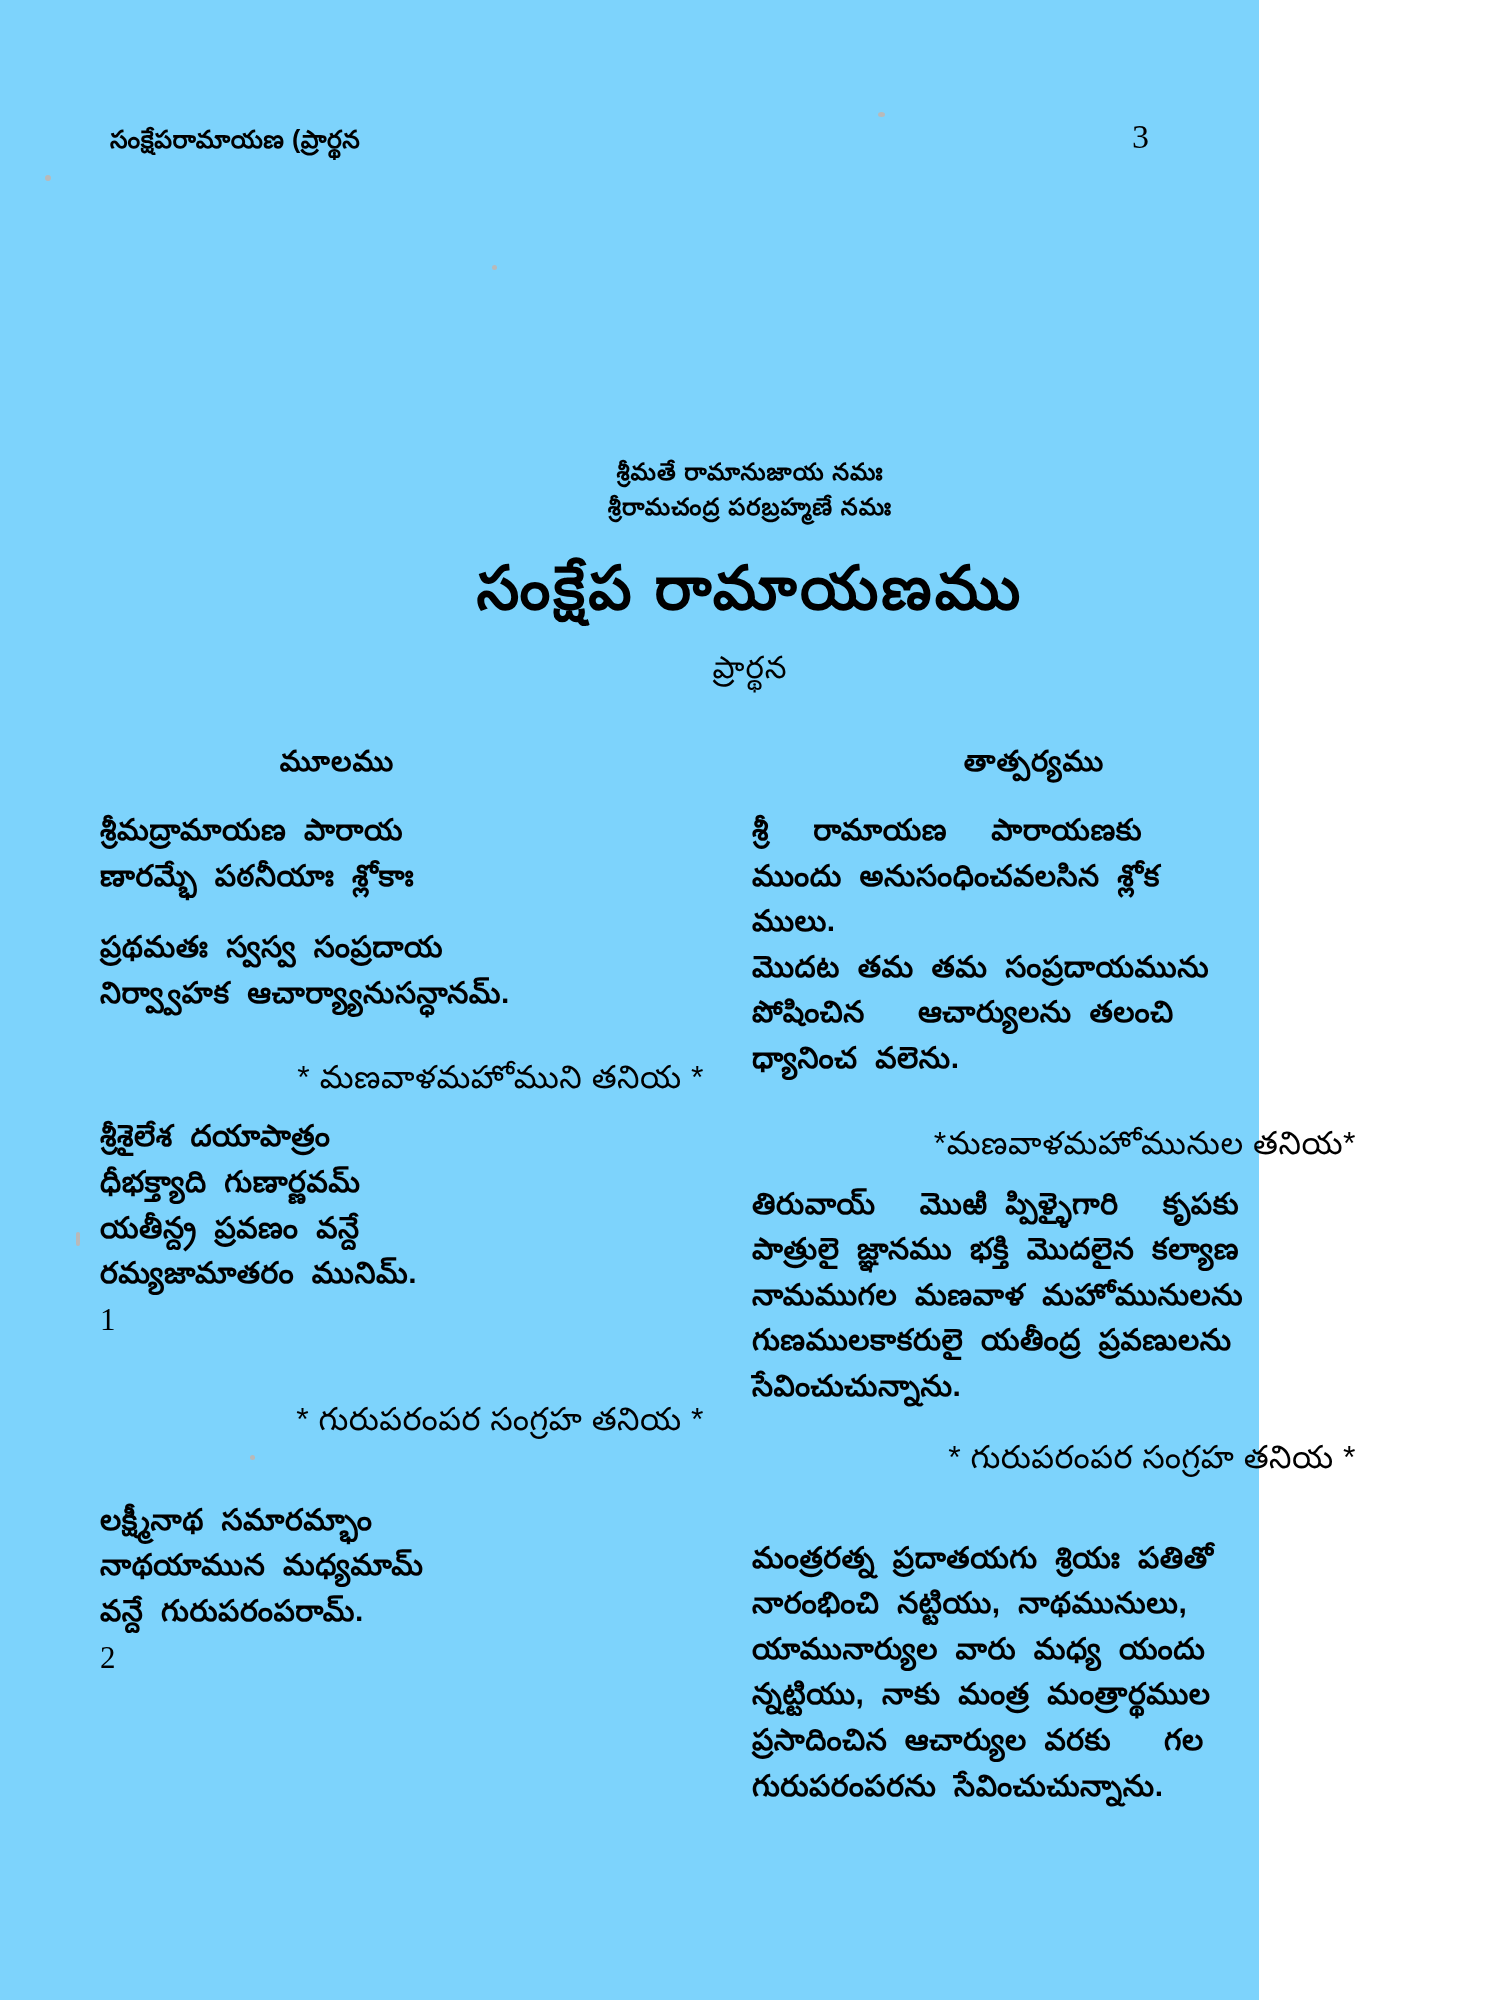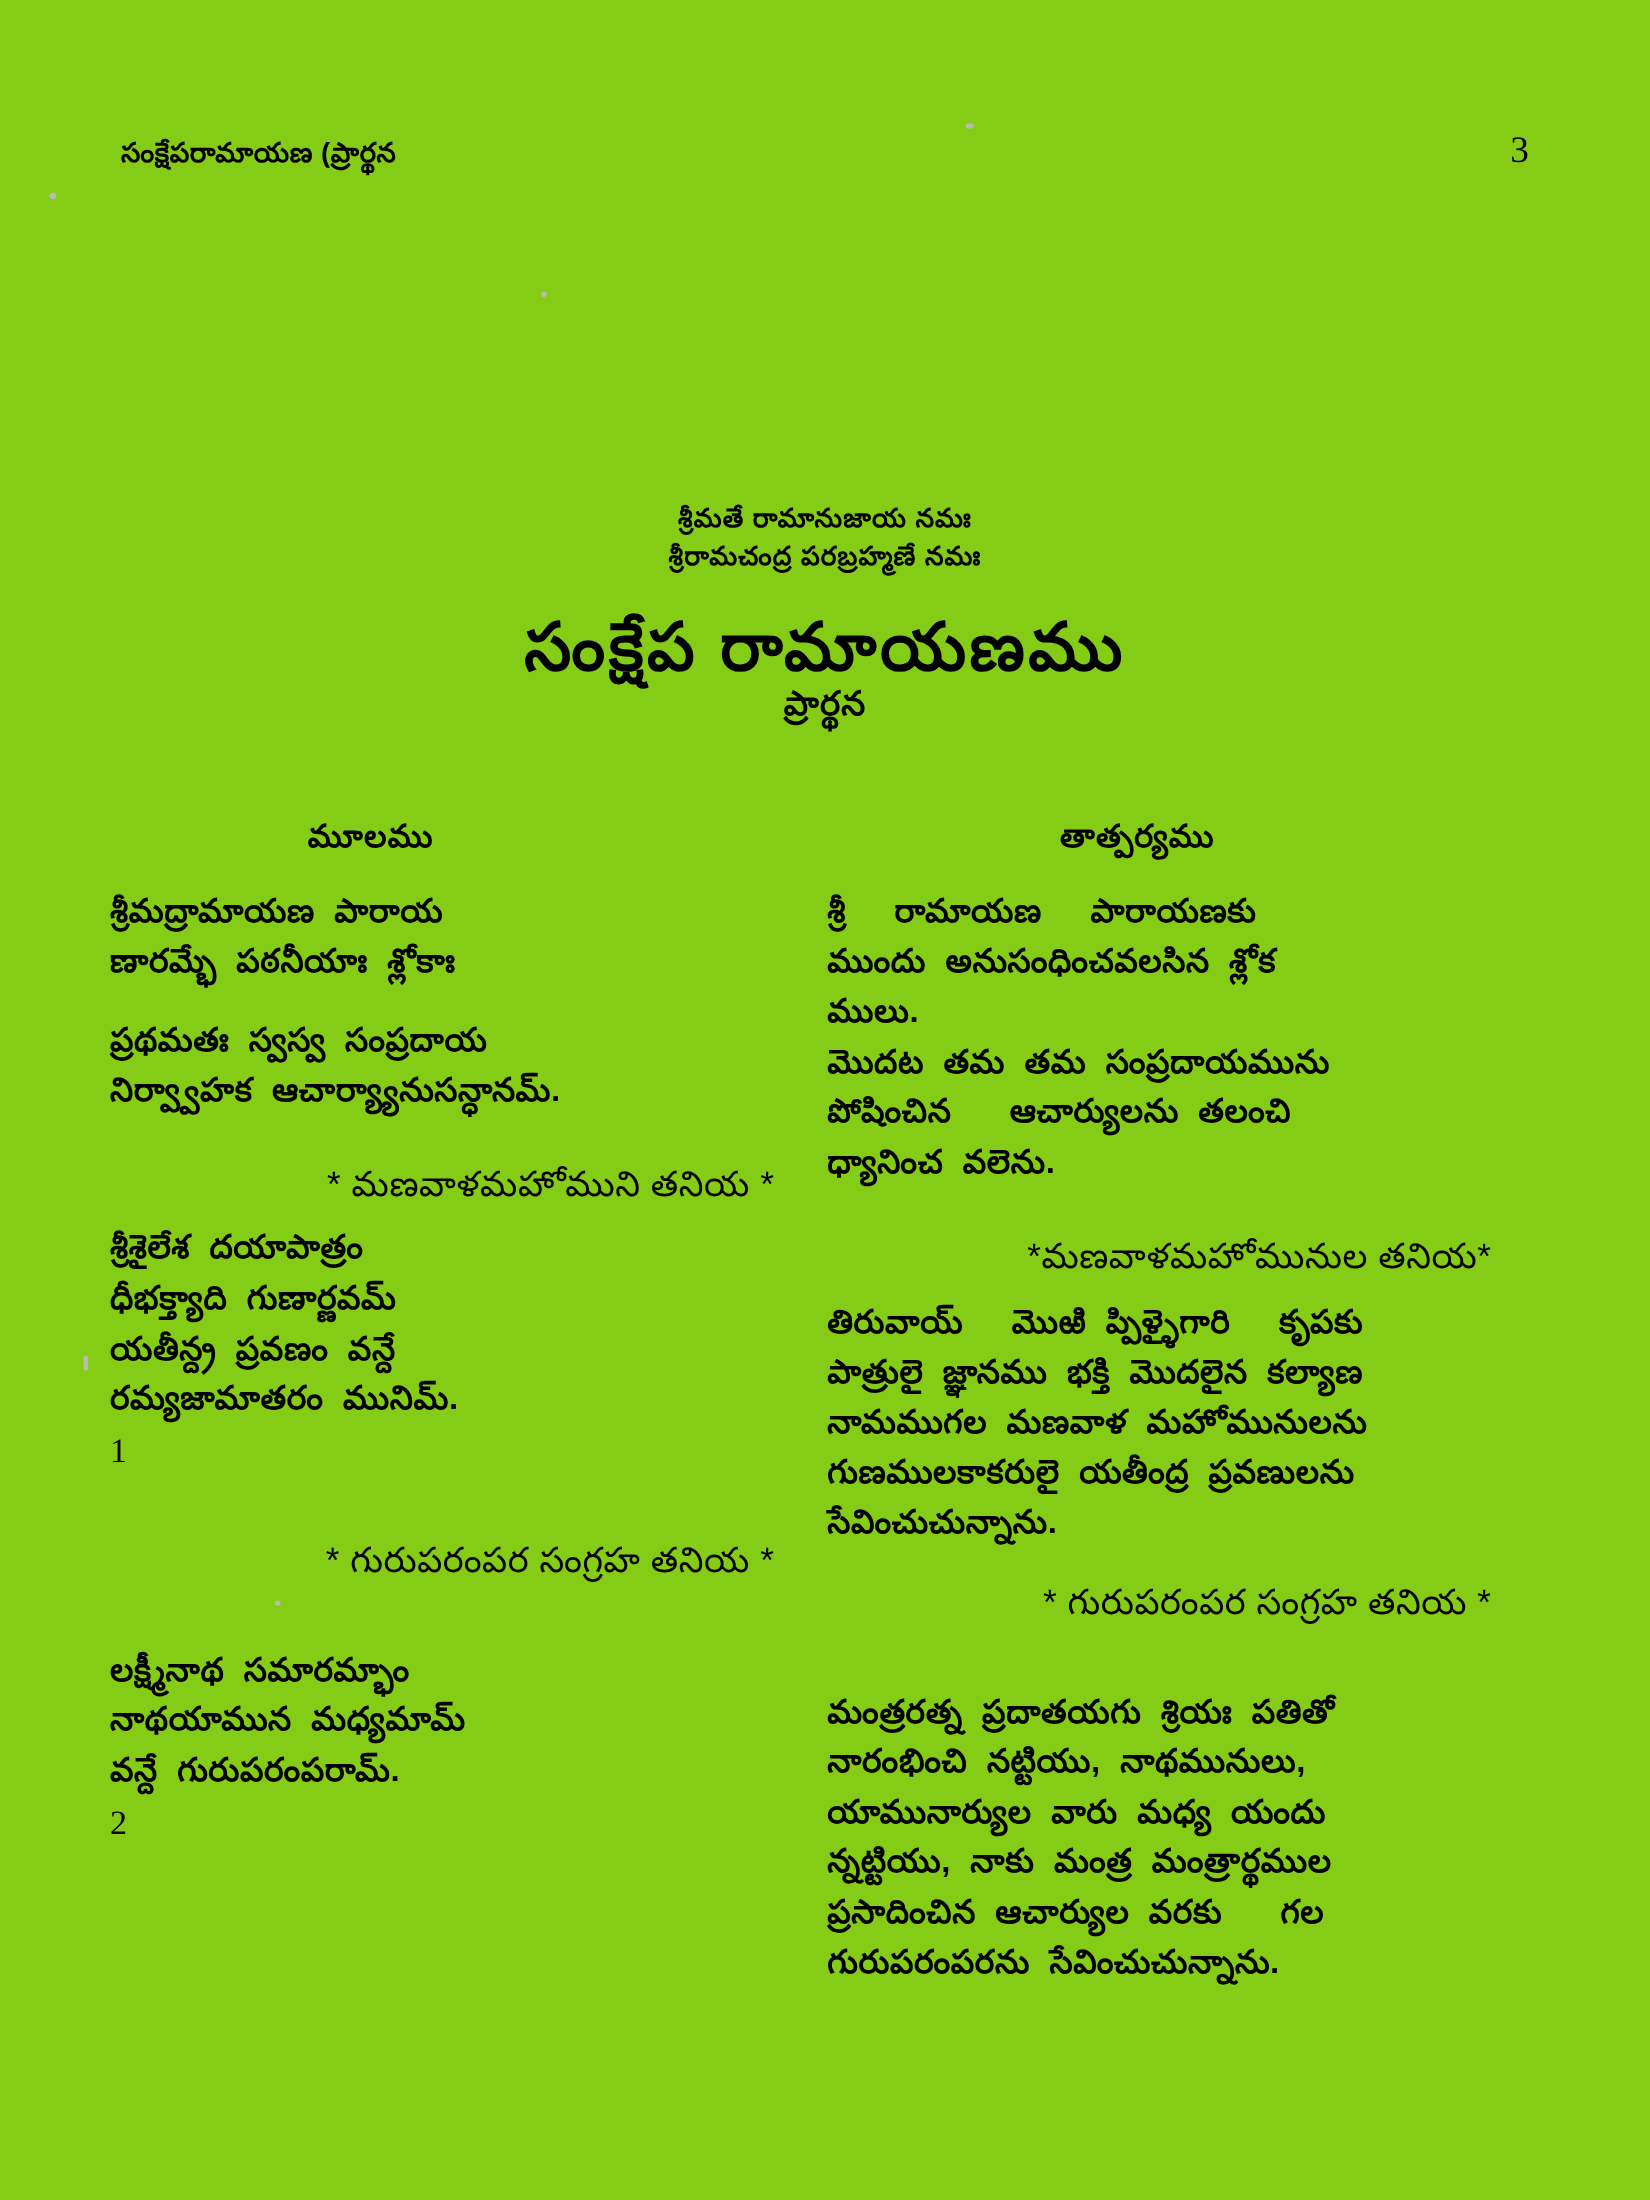--- a/index.html
+++ b/index.html
@@ -11,23 +11,23 @@
     width: 1500px;
     height: 2000px;
     position: relative;
     font-family: "Liberation Sans", sans-serif;
     color: #000000;
     overflow: hidden;
   }
   .page {
     position: absolute;
     left: 0; top: 0;
-    width: 1500px;
+    width: 1259px;
     height: 2000px;
-    background: #84cc16;
+    background: #7dd3fc;
   }
 
   
   .header {
     position: absolute;
     top: 118px;
     left: 110px;
     right: 110px;
     display: flex;
     align-items: baseline;
@@ -60,22 +60,23 @@
     letter-spacing: 1px;
   }
   .main-title {
     margin-top: 30px;
     font-size: 61px;
     font-weight: 700;
     letter-spacing: 3px;
     line-height: 1.1;
   }
   .subtitle {
+    margin-top: 28px;
     font-size: 31px;
-    font-weight: 700;
+    font-weight: 400;
     letter-spacing: 1px;
   }
 
   
   .columns {
     position: absolute;
     top: 745px;
     left: 100px;
     width: 1300px;
     display: flex;

